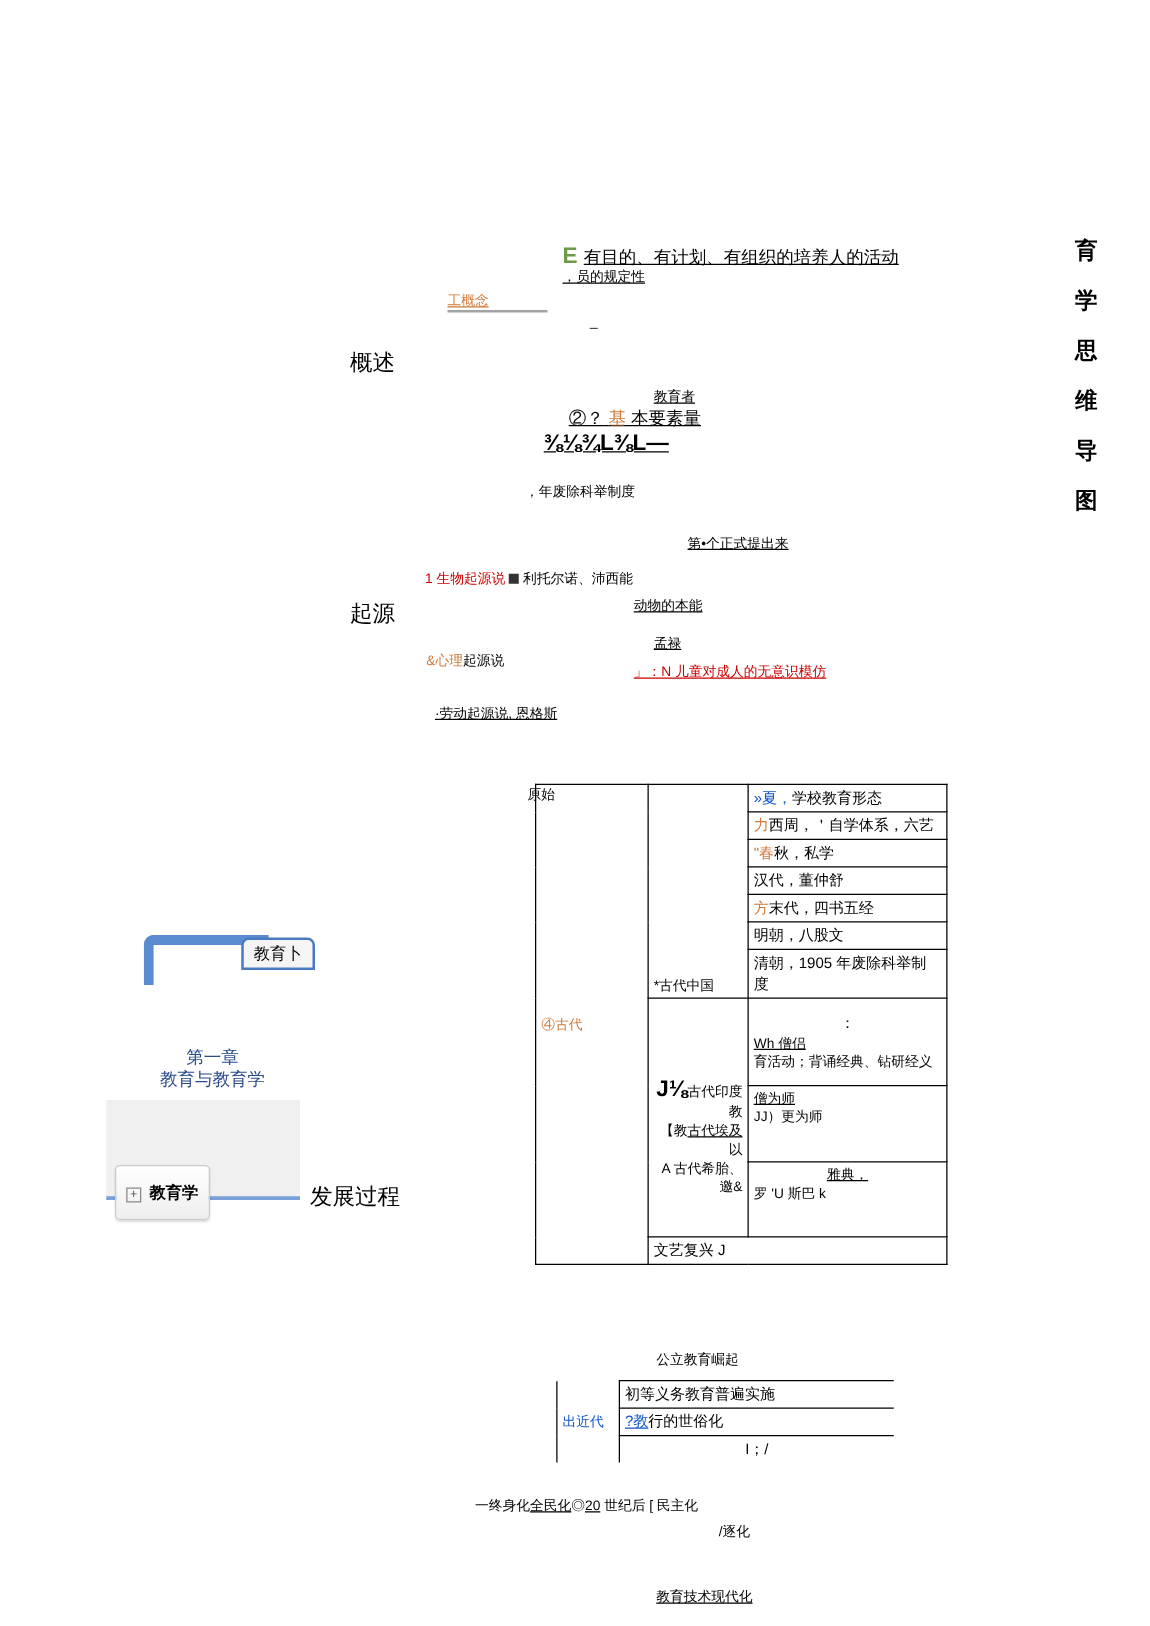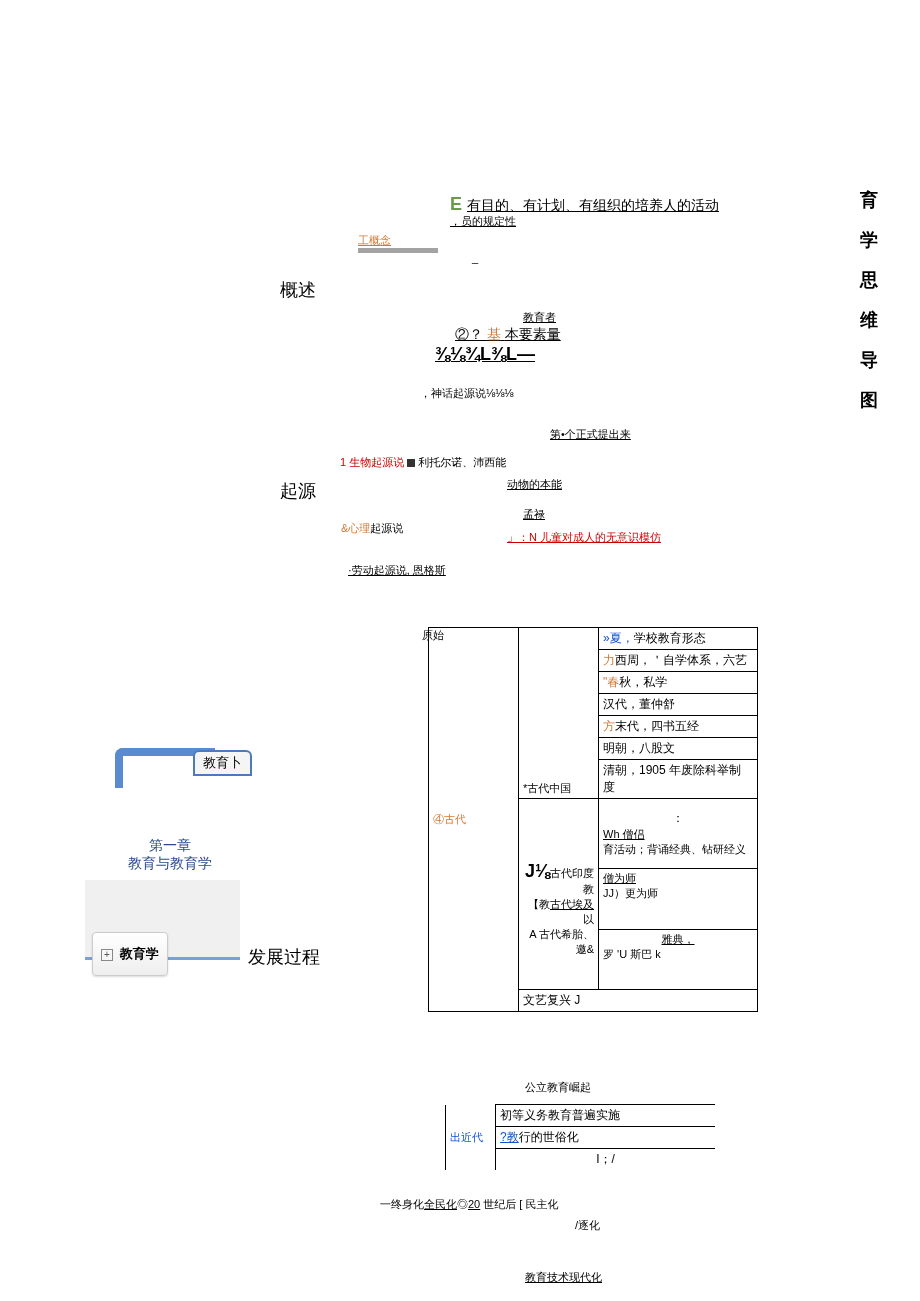--- a/index.html
+++ b/index.html
@@ -76,36 +76,36 @@
   <span>导</span>
   <span>图</span>
 </div>
 
 <div class="abs" style="left:450px; top:194px;">
   <span class="big bold" style="color:#6a9a4a">E </span>
   <span class="underline medium">有目的、有计划、有组织的培养人的活动</span>
 </div>
 <div class="abs small underline" style="left:450px; top:214px;">，员的规定性</div>
 
-<div class="abs" style="left:358px; top:232px; width:80px; border-bottom:5px solid #a3a3a3;">
+<div class="abs" style="left:358px; top:232px; width:80px; border-bottom:2px solid #a3a3a3;">
   <span class="orange small underline">工概念</span>
 </div>
 <div class="abs small" style="left:472px; top:252px;">_</div>
 
 <div class="abs big" style="left:280px; top:278px;">概述</div>
 
 <div class="abs small underline" style="left:523px; top:310px;">教育者</div>
 <div class="abs underline medium" style="left:455px; top:326px;">
   <span>②？</span>
   <span class="orange">基</span>
   <span>本要素量</span>
 </div>
 <div class="abs big bold underline" style="left:435px; top:344px;">⅜⅛¾L⅜L—</div>
 
-<div class="abs small" style="left:420px; top:386px;">，神话起源说⅛⅛⅛</div>
+<div class="abs small" style="left:420px; top:386px;">，年废除科举制度</div>
 
 <div class="abs small underline" style="left:550px; top:427px;">第•个正式提出来</div>
 
 <div class="abs small" style="left:340px; top:455px;">
   <span class="red">1 生物起源说</span>
   <span class="sq"></span>
   <span>利托尔诺、沛西能</span>
 </div>
 <div class="abs small underline" style="left:507px; top:477px;">动物的本能</div>
 

